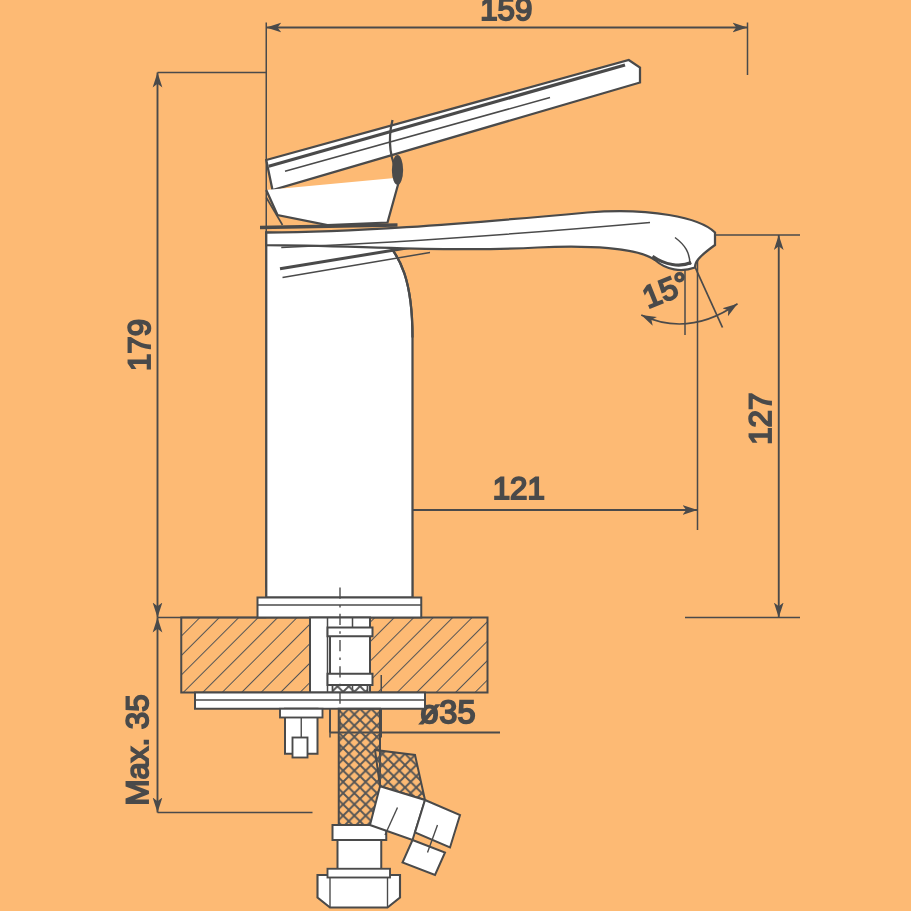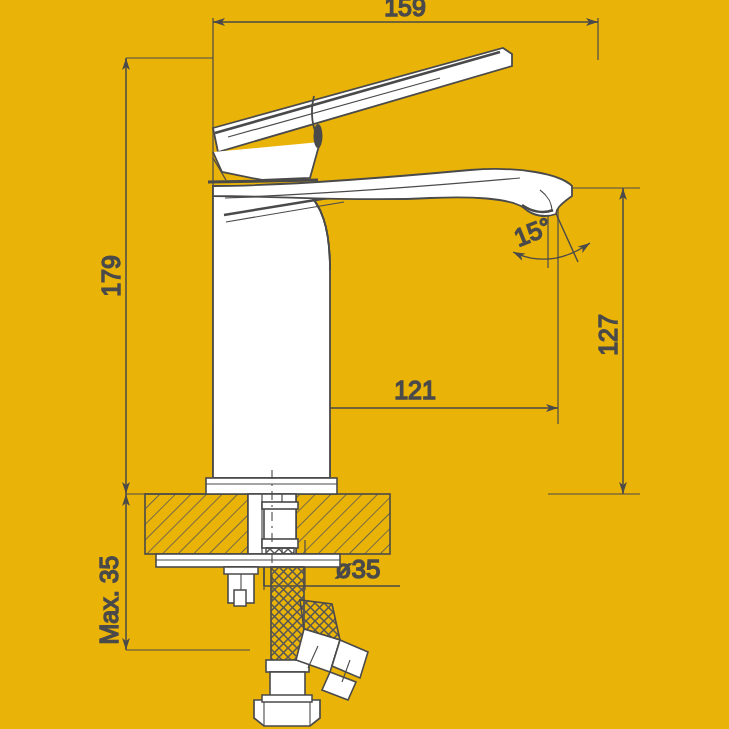--- a/index.html
+++ b/index.html
@@ -1,18 +1,18 @@
 <!DOCTYPE html>
 <html><head>
 <meta charset="utf-8">
 <style>
   html,body{margin:0;padding:0;background:#ffffff;}
   body{width:729px;height:729px;overflow:hidden;
        font-family:"Liberation Sans", sans-serif;}
-  #stage{position:relative;width:729px;height:729px;background:#eab308;}
+  #stage{position:relative;width:729px;height:729px;background:#fdba74;}
   svg{display:block;}
   .dimtxt{font-family:"Liberation Sans", sans-serif;fill:#4a4a4a;}
 </style>
 </head>
 <body>
 
 <div id="stage">
 <svg width="729" height="729" viewBox="0 0 729 729">
 
   <defs>

